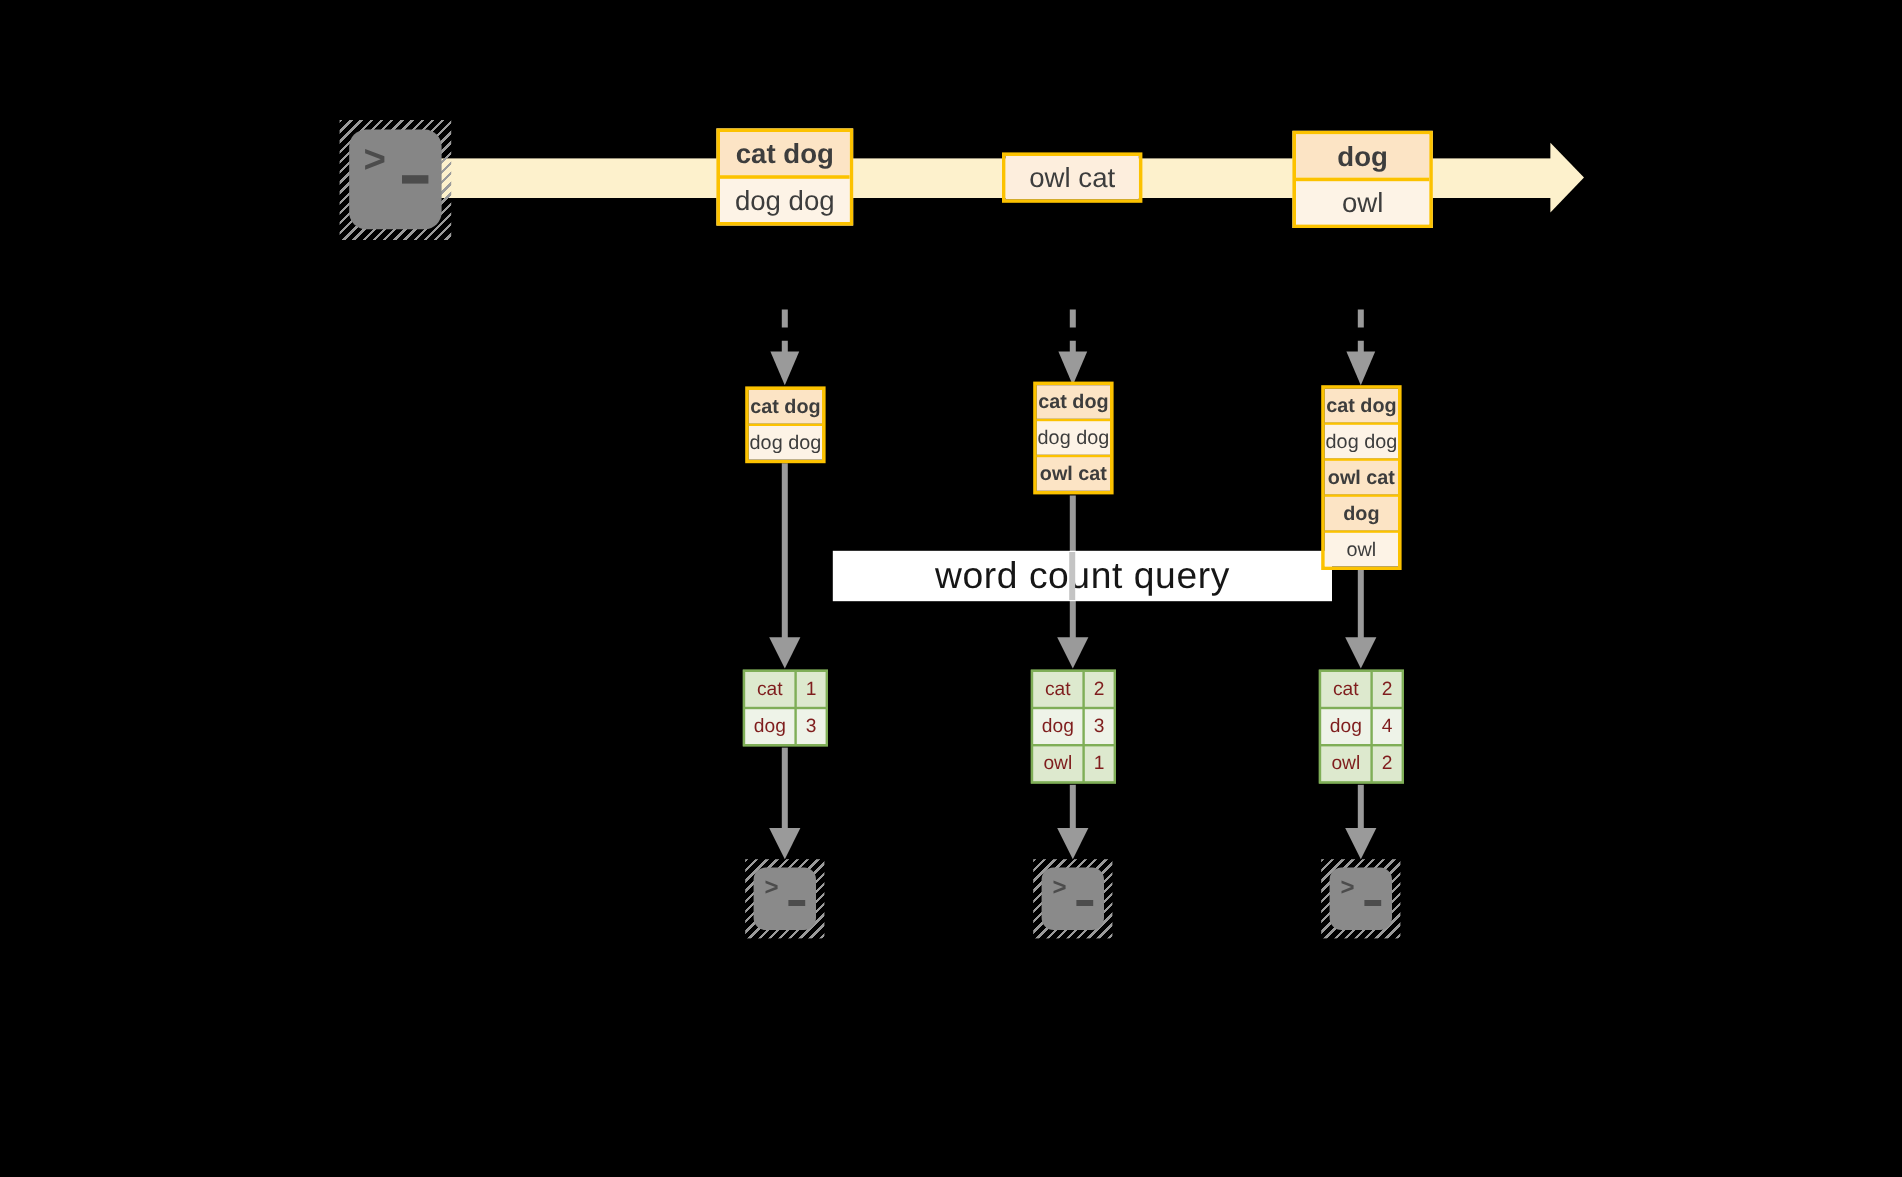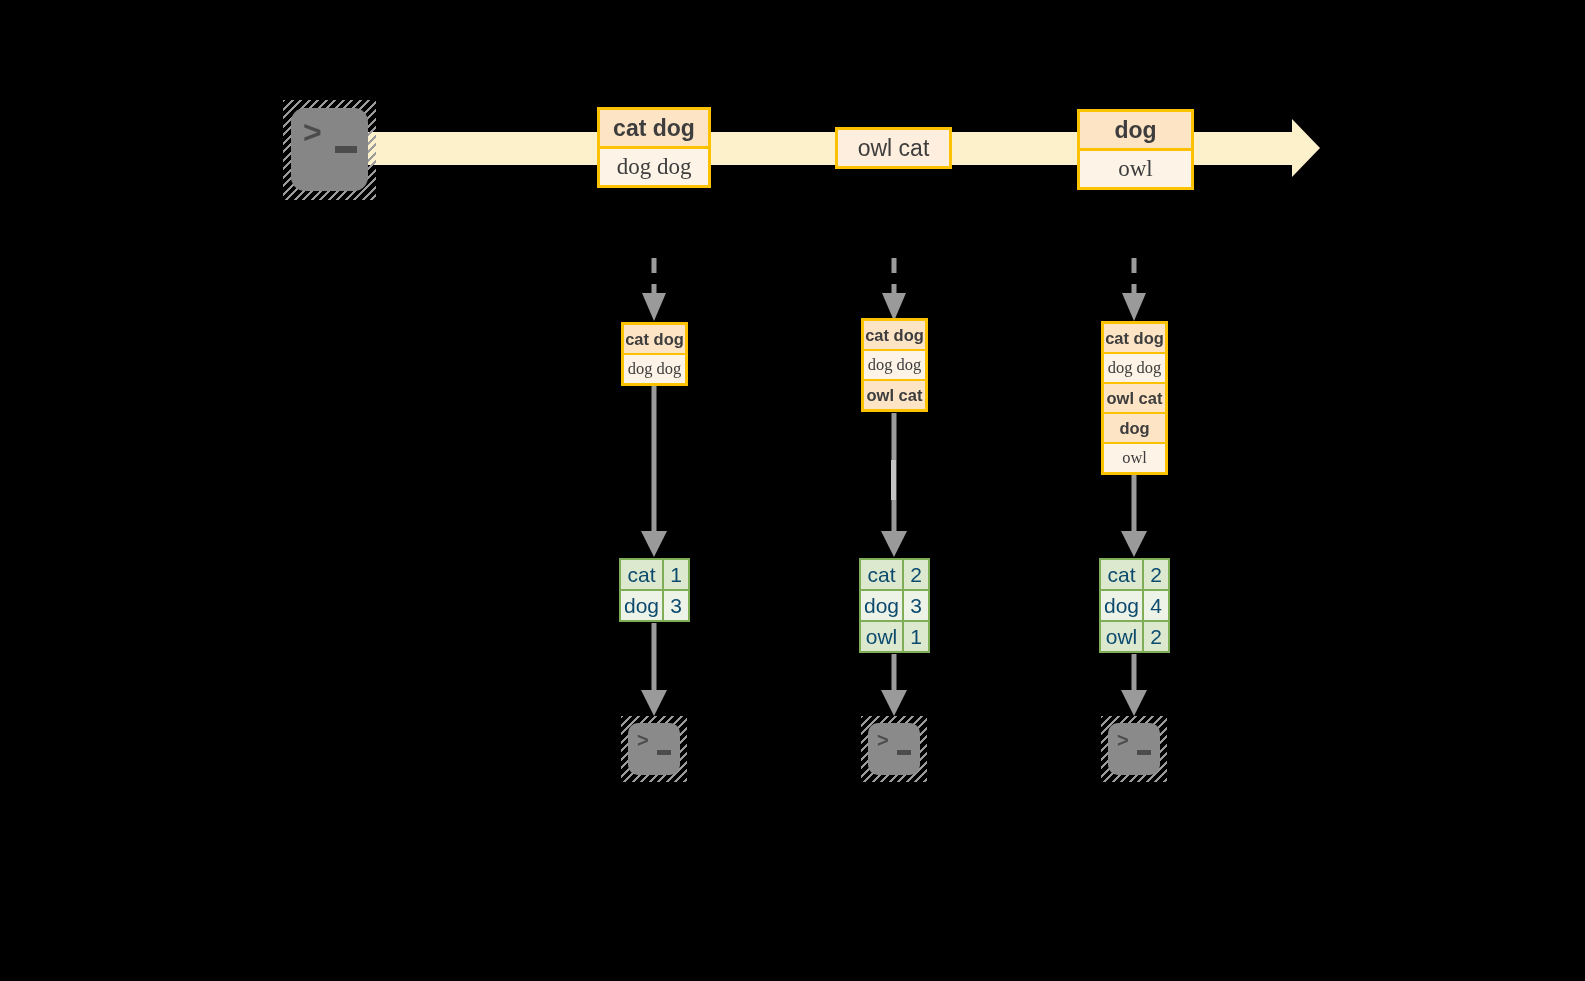--- a/index.html
+++ b/index.html
@@ -25,31 +25,31 @@
   .term-small .term-gt{left:9px;top:7px;font-size:20px;}
   .term-small .term-underscore{left:29px;top:27px;width:14px;height:5px;}
   
   .evbox{position:absolute;border:3px solid #fcc200;box-sizing:border-box;z-index:3;background:#fdf3e6;}
   .evrow{height:36px;display:flex;align-items:center;justify-content:center;
     font-size:23px;color:#3d3d3d;}
   .evrow + .evrow{border-top:3px solid #fcc200;}
   .evbox-b .evrow{height:36px;}
   .fill-dark{background:#fce4c5;font-weight:bold;}
   .fill-mid{background:#fdeedd;}
-  .fill-light{background:#fdf3e6;font-family:Liberation Serif, serif;}
+  .fill-light{background:#fdf3e6;}
   
   .sstack{position:absolute;width:67px;border:3px solid #fcc200;box-sizing:border-box;z-index:5;}
   .srow{height:28px;display:flex;align-items:center;justify-content:center;
     font-size:16.5px;color:#3d3d3d;}
   .srow + .srow{border-top:2px solid #fcc200;}
   
   .ctable{position:absolute;border:2px solid #7fae57;background:#7fae57;z-index:3;
     display:grid;grid-template-columns:41px 24px;gap:2px;}
   .ccell{height:29px;display:flex;align-items:center;justify-content:center;
-    font-size:21px;color:#0c4a6e;}
+    font-size:16px;color:#7f1d1d;}
   .g-dark{background:#dde9ce;}
   .g-light{background:#eef3e8;}
   
   .banner{position:absolute;left:694px;top:459px;width:416px;height:42px;background:#ffffff;z-index:4;
     display:flex;align-items:center;justify-content:center;
     font-size:31px;font-weight:300;color:#161616;letter-spacing:0.5px;}
   .banner-cross{position:absolute;left:891px;top:460px;width:5px;height:40px;background:#c4c4c4;z-index:5;}
   
   .arrows{position:absolute;left:0;top:0;z-index:2;}
 </style>
@@ -135,20 +135,23 @@
     <div class="srow fill-dark">owl cat</div>
   </div>
   <div class="sstack" style="left:1101px;top:321px;">
     <div class="srow fill-dark">cat dog</div>
     <div class="srow fill-light">dog dog</div>
     <div class="srow fill-dark">owl cat</div>
     <div class="srow fill-dark">dog</div>
     <div class="srow fill-light">owl</div>
   </div>
 
+  <div class="banner">
+    <span>word count query</span>
+  </div>
   <div class="banner-cross"></div>
 
   <div class="ctable" style="left:619px;top:558px;">
     <div class="ccell g-dark">cat</div>
     <div class="ccell g-dark">1</div>
     <div class="ccell g-light">dog</div>
     <div class="ccell g-light">3</div>
   </div>
   <div class="ctable" style="left:859px;top:558px;">
     <div class="ccell g-dark">cat</div>

